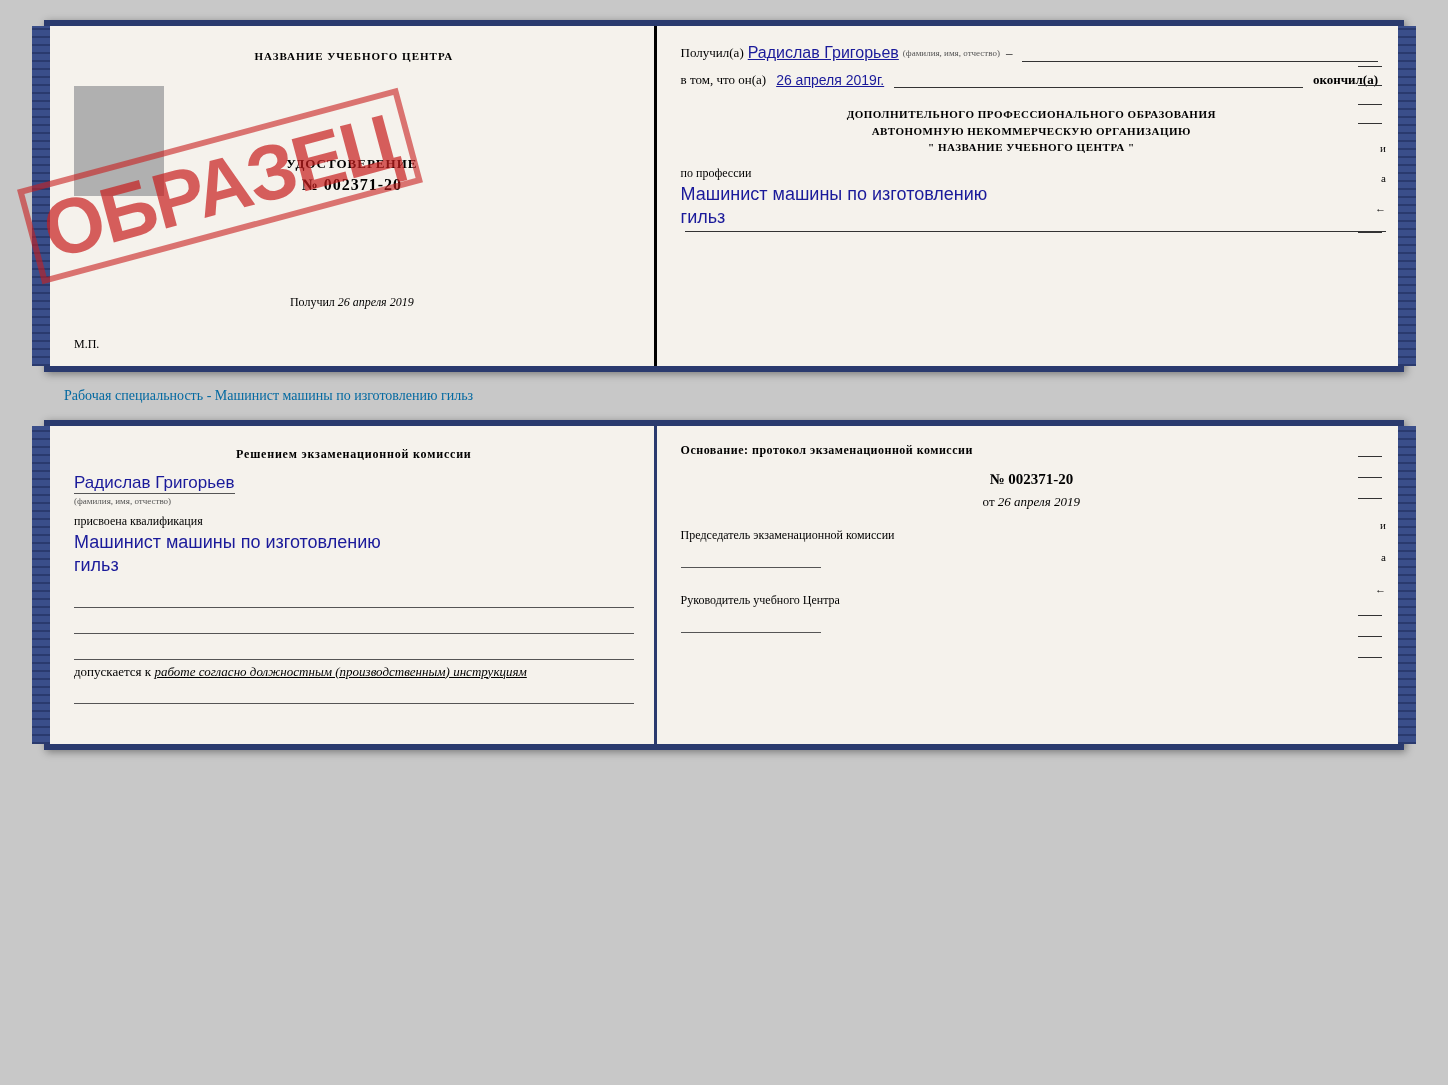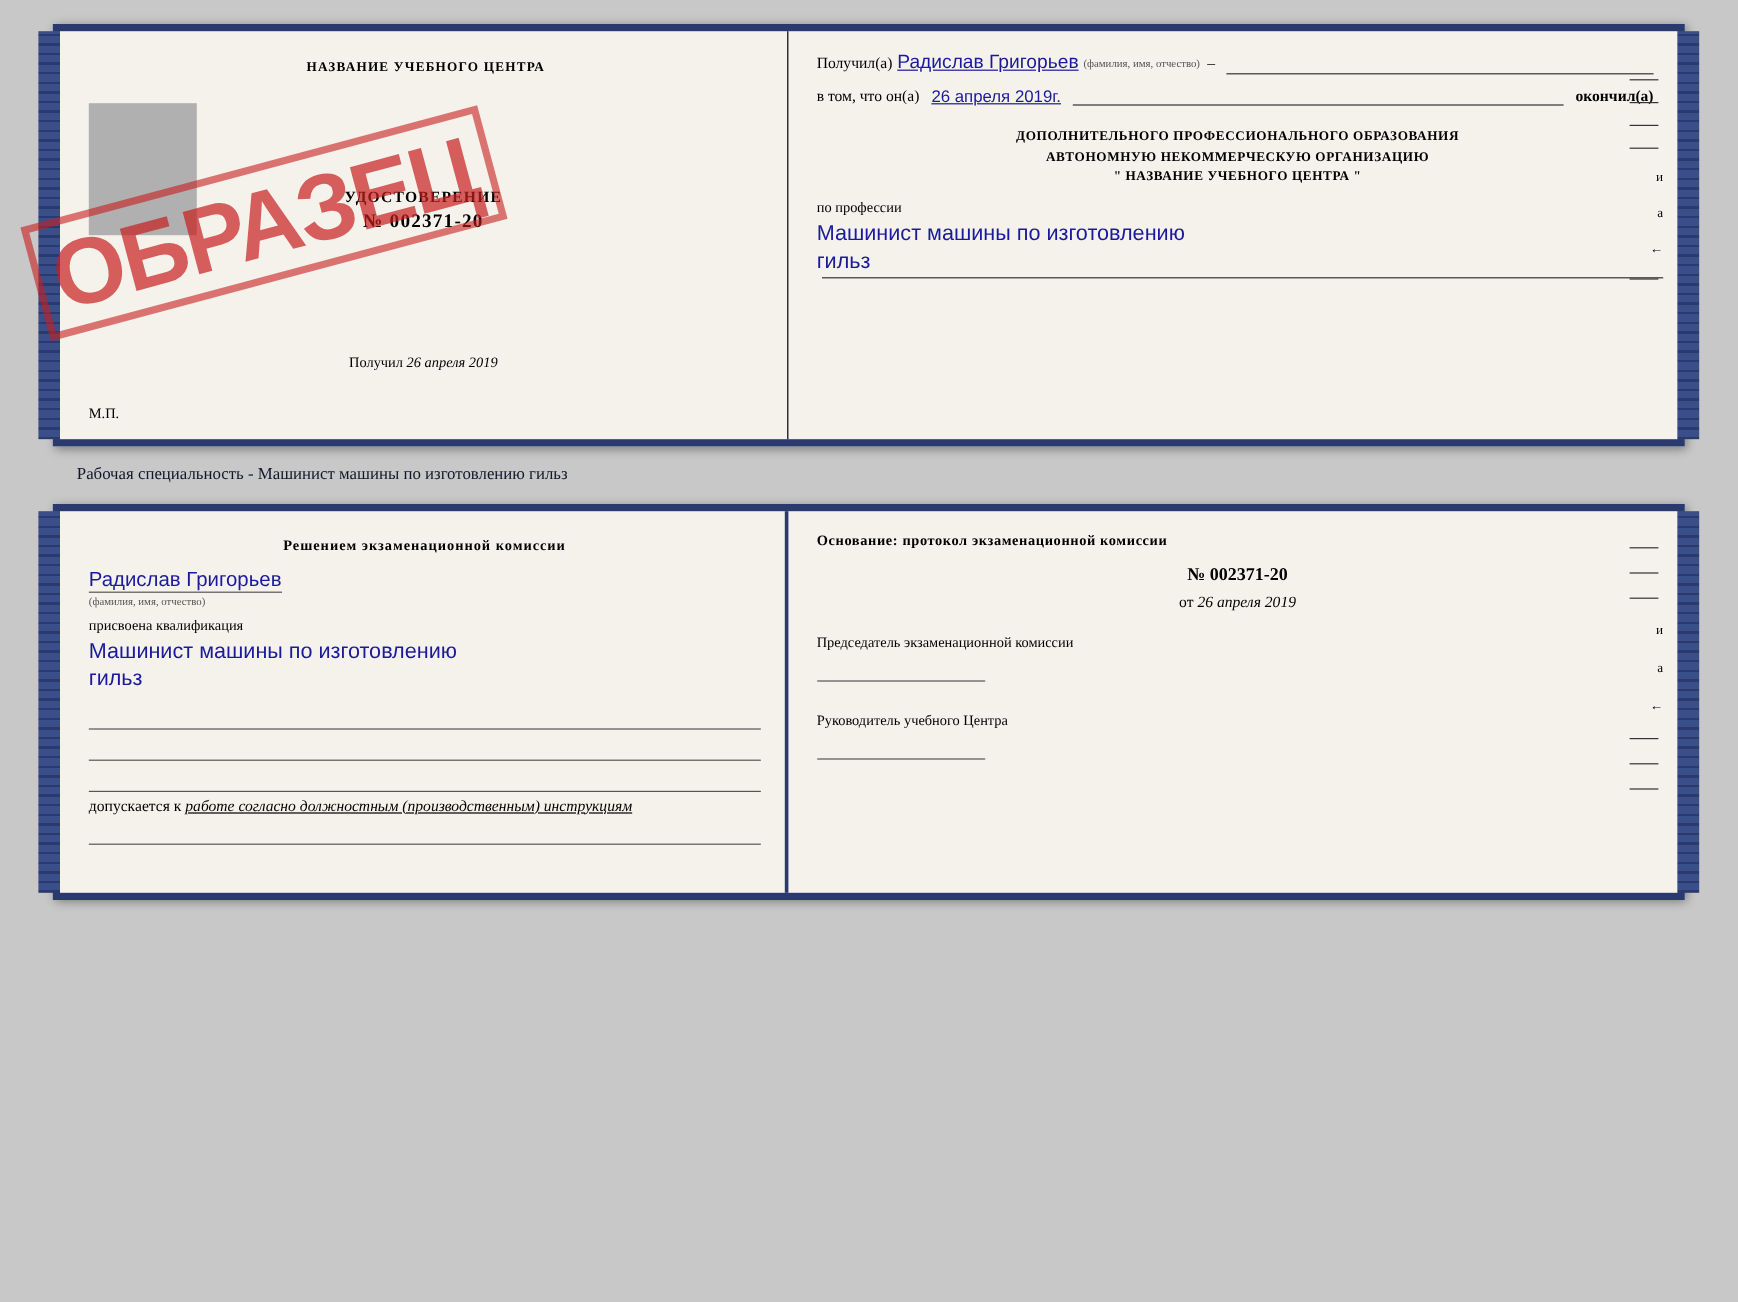--- a/index.html
+++ b/index.html
@@ -20,21 +20,21 @@
       display: flex;
       width: 1360px;
       background: #f5f2ec;
       border: 6px solid #2a3a6e;
       position: relative;
       box-shadow: 2px 2px 8px rgba(0,0,0,0.4);
     }
 
     .doc-left {
       width: 45%;
-      border-right: 1px solid #000000;
+      border-right: 3px solid #000000;
       padding: 24px 20px 36px 24px;
       position: relative;
       min-height: 340px;
     }
 
     .doc-right {
       width: 55%;
       padding: 18px 16px 16px 24px;
       position: relative;
     }
@@ -206,21 +206,21 @@
       gap: 18px;
     }
     .side-letter {
       font-size: 11px;
       text-align: right;
     }
 
     
     .separator-label {
       font-size: 14px;
-      color: #0f172a;
+      color: #0369a1;
       align-self: flex-start;
       padding-left: 44px;
     }
 
     
     .bottom-doc {
       display: flex;
       width: 1360px;
       background: #f5f2ec;
       border: 6px solid #2a3a6e;

